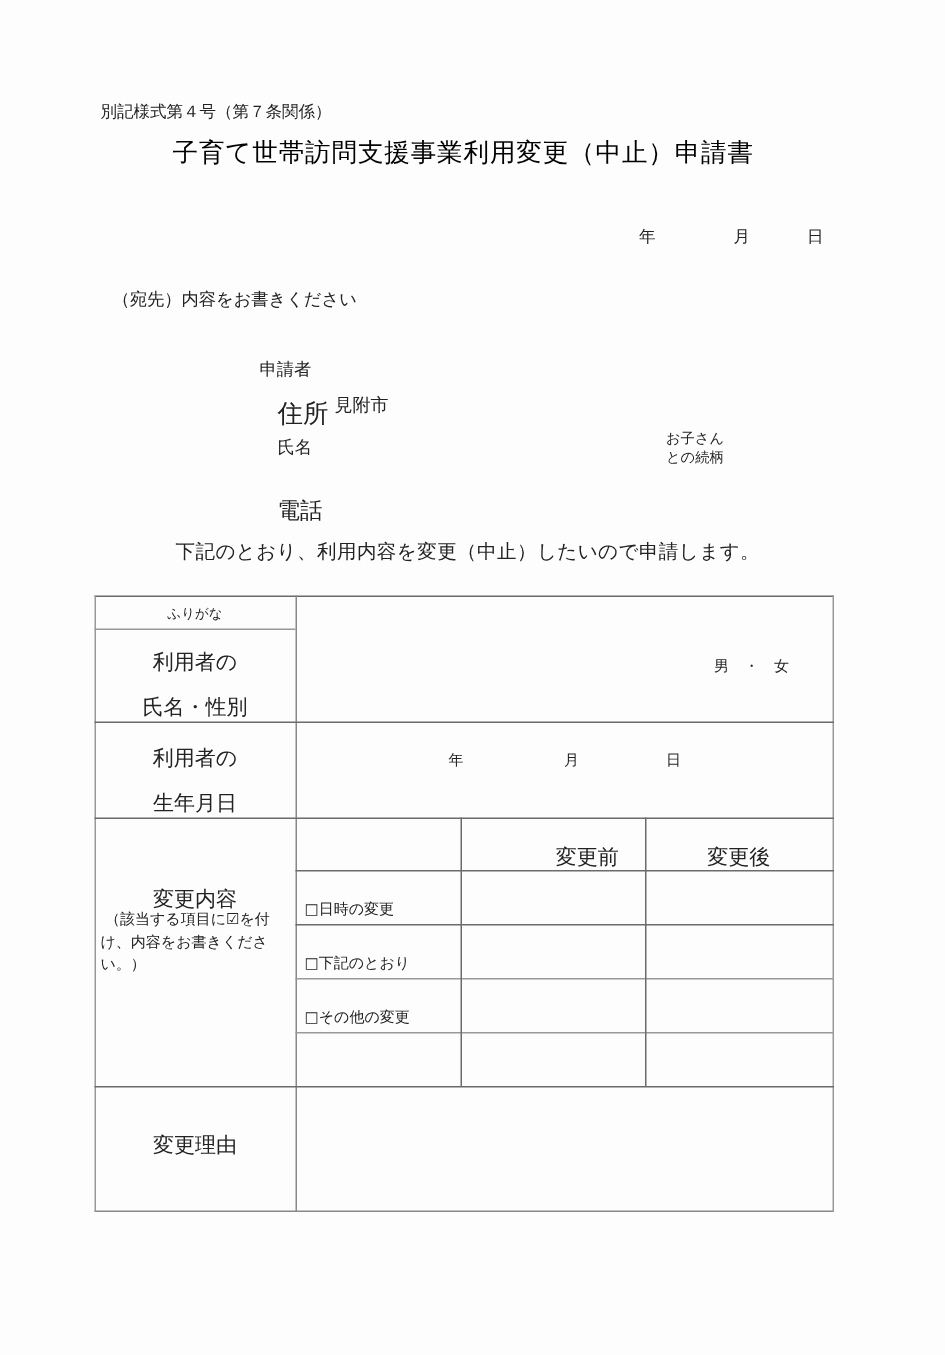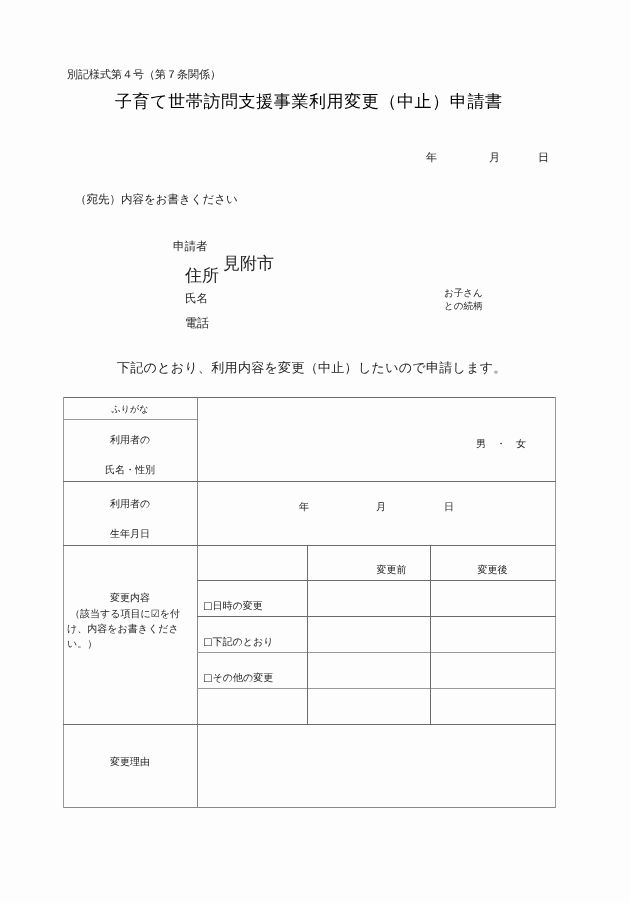--- a/index.html
+++ b/index.html
@@ -9,31 +9,31 @@
     }
     .abs { position: absolute; white-space: nowrap; }
     .form-no { left: 67px; top: 67px; font-size: 11px; }
     .title { left: 115px; top: 90px; font-size: 17px; letter-spacing: 0.6px; color: #000000; }
     .date-y { left: 426px; top: 150px; font-size: 11px; }
     .date-m { left: 489px; top: 150px; font-size: 11px; }
     .date-d { left: 538px; top: 150px; font-size: 11px; }
     .addressee { left: 75px; top: 192px; font-size: 11.5px; }
     .applicant { left: 173px; top: 239px; font-size: 11.5px; }
     .addr-label { left: 185px; top: 264px; font-size: 17px; }
-    .addr-value { left: 223px; top: 252px; font-size: 17px; }
+    .addr-value { left: 223px; top: 262px; font-size: 12px; }
     .name-label { left: 185px; top: 291px; font-size: 11.5px; }
     .rel-label { left: 444px; top: 286px; font-size: 9.5px; line-height: 13px; white-space: normal; width: 60px; }
-    .tel-label { left: 185px; top: 315px; font-size: 12px; }
+    .tel-label { left: 185px; top: 331px; font-size: 15px; }
     .statement { left: 117px; top: 359px; font-size: 13px; letter-spacing: 0.3px; }
 
     .line { position: absolute; background: #6b6b6b; }
     .h { height: 1px; }
     .v { width: 1px; }
 
-    .cell-text { position: absolute; font-size: 10px; text-align: center; }
+    .cell-text { position: absolute; font-size: 14px; text-align: center; }
     .cell-left { position: absolute; font-size: 10px; }
     .field { position: absolute; }
   </style>
 </head>
 <body>
 
 <div class="abs form-no">別記様式第４号（第７条関係）</div>
 <div class="abs title">子育て世帯訪問支援事業利用変更（中止）申請書</div>
 
 <div class="abs date-y">年</div>

